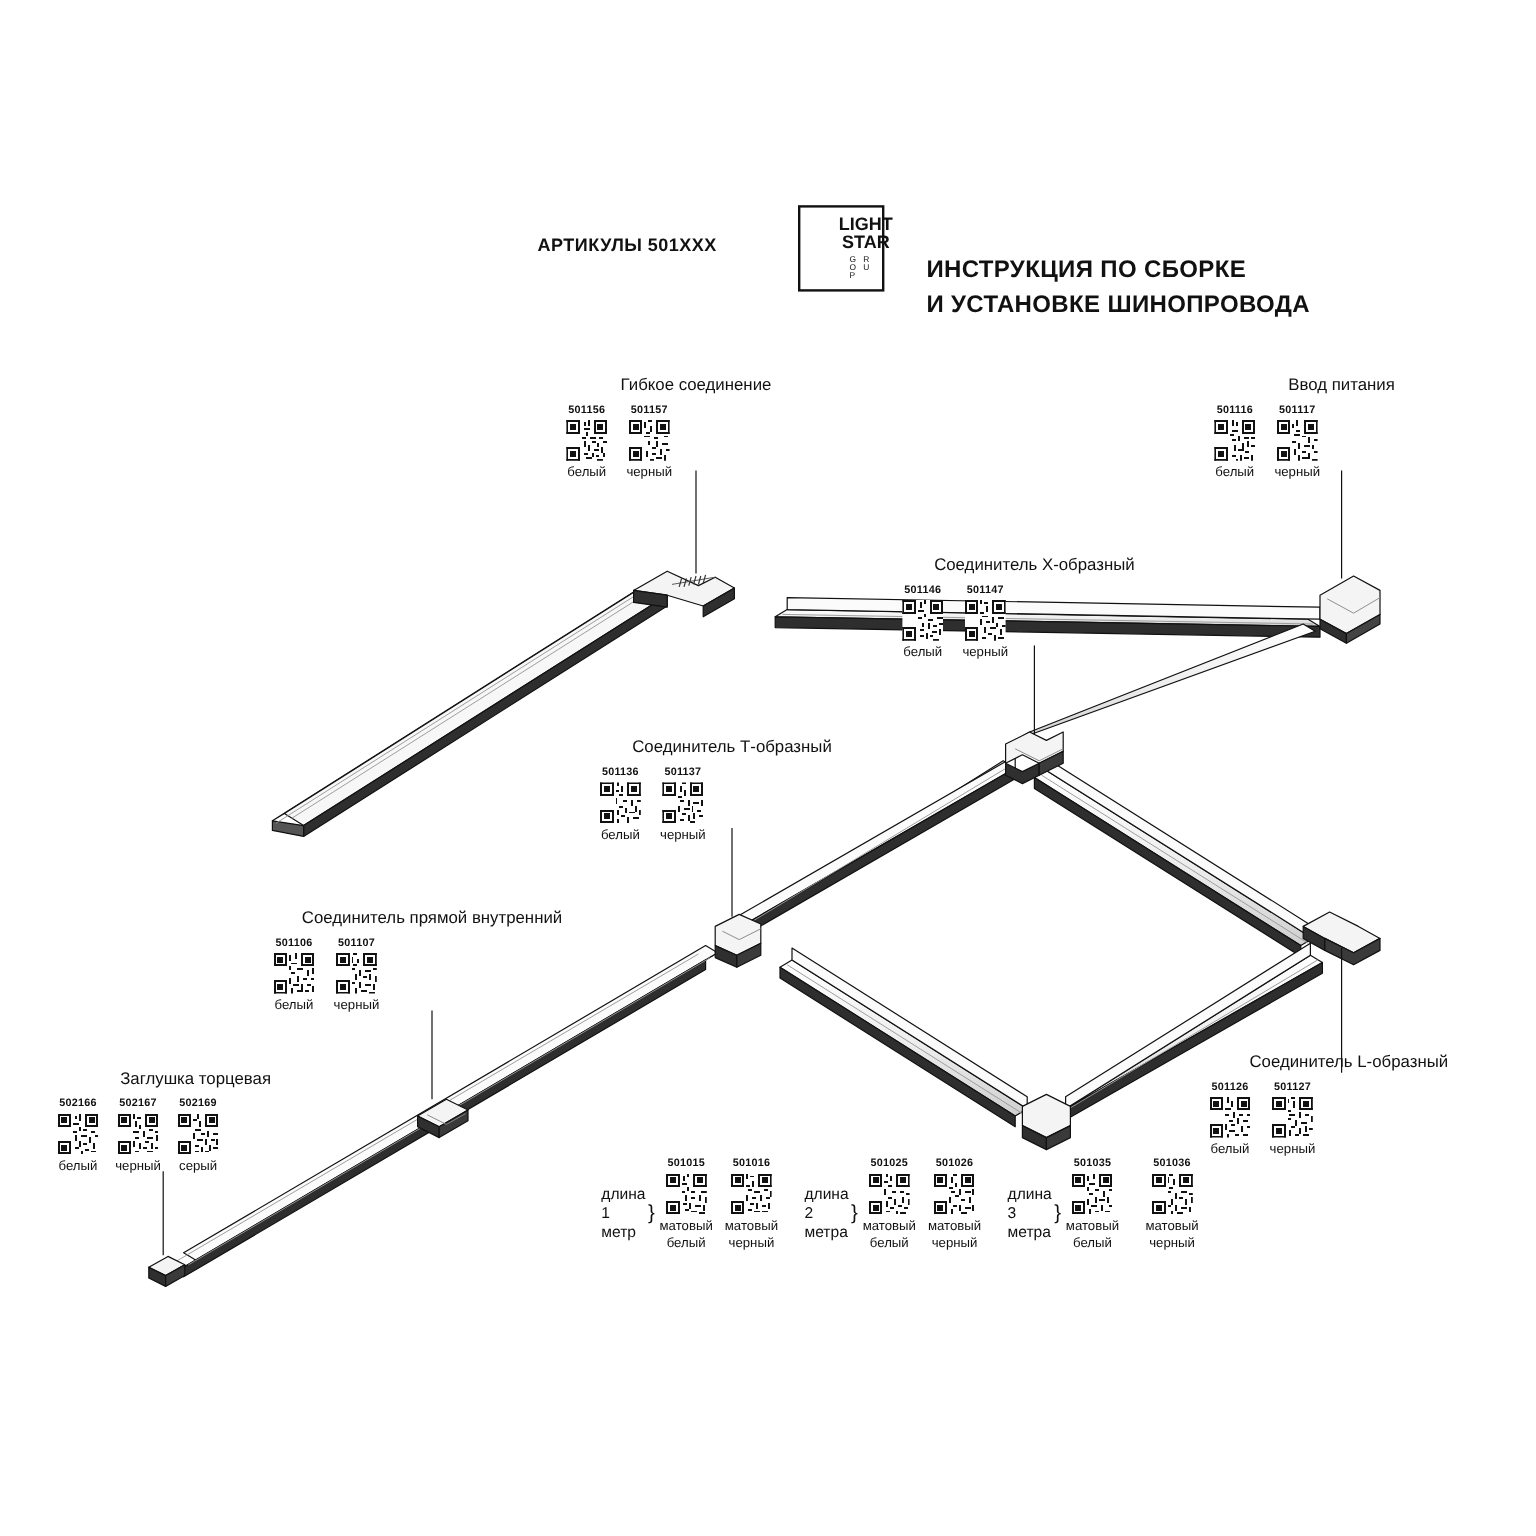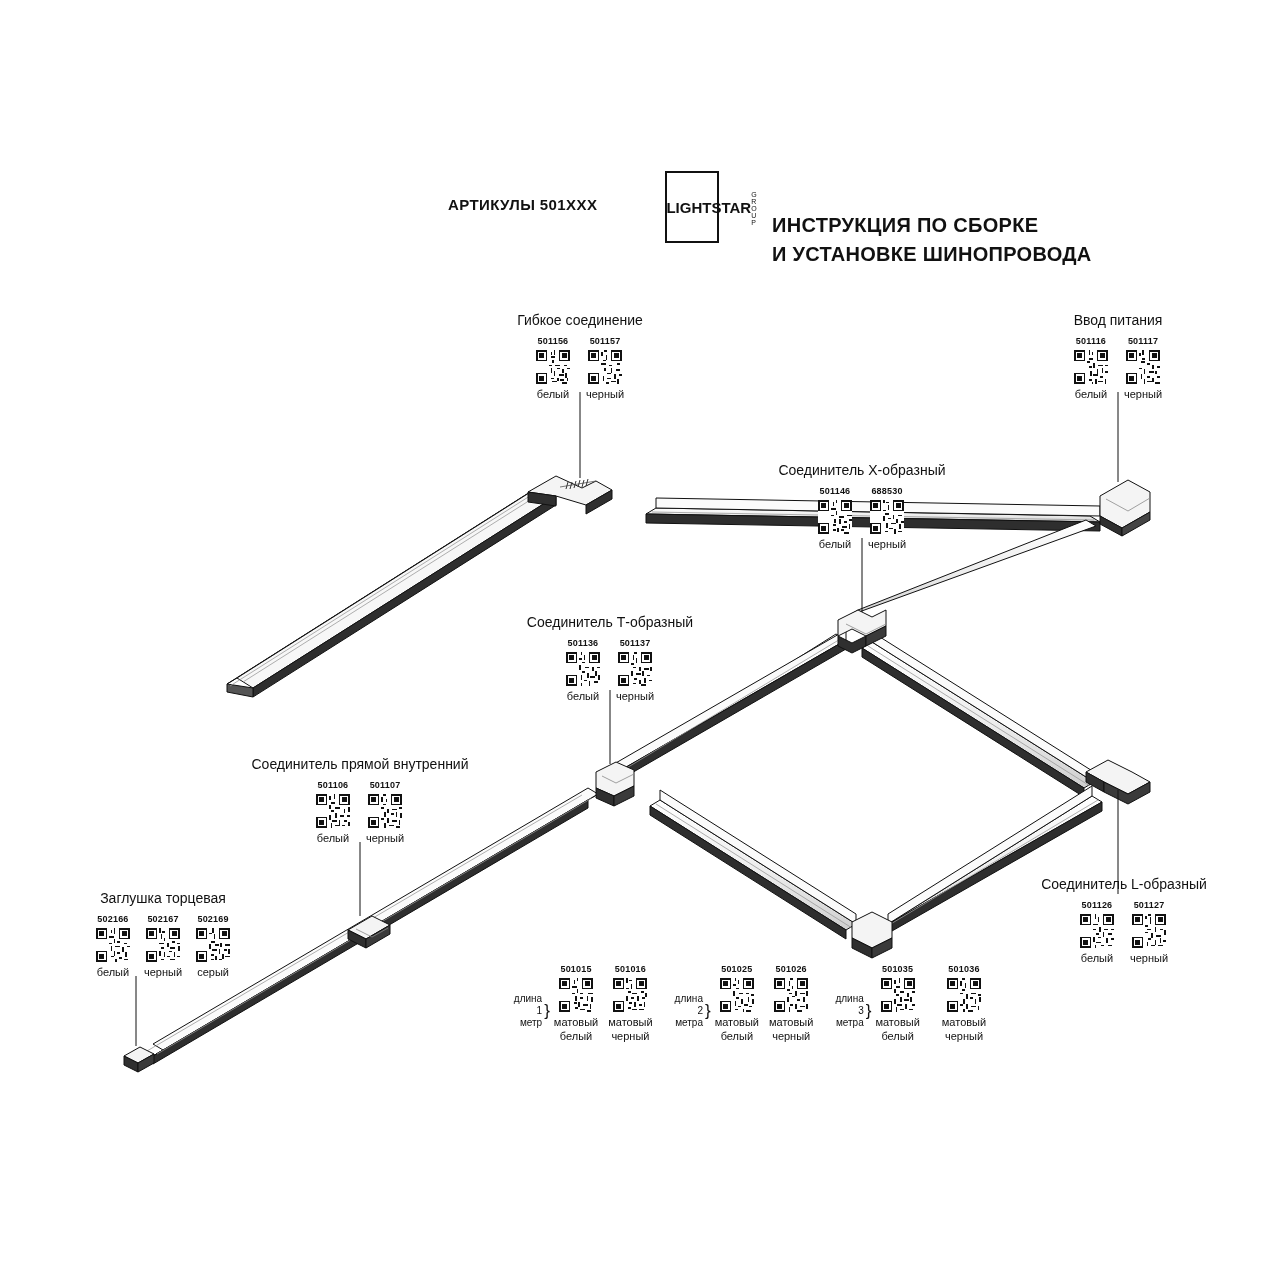--- a/index.html
+++ b/index.html
@@ -10,44 +10,44 @@
     font-family:"Liberation Sans", sans-serif;
     color:#111;
   }
   
   #header{left:0;top:168px;width:1280px;height:80px;}
   .art-code{
     position:absolute;left:440;top:0;
     font-size:15px;font-weight:bold;letter-spacing:.4px;color:#111;
   }
   #logo-box{
-    position:absolute;left:665px;top:171px;width:54px;height:72px;
+    position:absolute;left:665px;top:171px;width:72px;height:72px;
     border:2px solid #111;box-sizing:border-box;
-    display:flex;flex-direction:row;align-items:center;justify-content:center;
+    display:flex;flex-direction:column;align-items:center;justify-content:center;
     line-height:1;
     padding-left:41px;
   }
   #logo-box .l1,#logo-box .l2{font-size:15px;font-weight:bold;letter-spacing:0px;}
   #logo-box .l3{font-size:7px;letter-spacing:2px;margin-top:3px;}
   #title{
     position:absolute;left:772px;top:182px;width:360px;
     font-size:20px;font-weight:bold;line-height:1.45;letter-spacing:.3px;color:#111;
   }
   
   .group{position:absolute;text-align:center;margin-top:14px;}
   .group .gtitle{
     font-size:14px;color:#111;white-space:nowrap;margin-bottom:8px;
   }
-  .codes{display:flex;justify-content:center;gap:16px;}
+  .codes{display:flex;gap:16px;}
   .codeitem{display:flex;flex-direction:column;align-items:center;}
   .codeitem .num{font-size:9px;font-weight:bold;margin-bottom:4px;letter-spacing:.2px;}
   .qr{width:34px;height:34px;display:block;}
   .codeitem .cap{font-size:11px;margin-top:4px;line-height:1.25;white-space:pre-line;}
   .with-len{display:flex;align-items:center;gap:4px;}
-  .lenlabel{font-size:10px;line-height:1.2;text-align:right;white-space:pre-line;}
+  .lenlabel{font-size:13px;line-height:1.2;text-align:left;white-space:pre-line;}
   .brace{font-size:17px;line-height:1;}
   
   #diagram{position:absolute;left:0;top:0;width:1280px;height:1280px;}
 </style>
 </head>
 <body>
 
 <div id="header">
   <div class="art-code" style="left:448px;top:196px;position:absolute;">АРТИКУЛЫ 501XXX</div>
 </div>
@@ -429,21 +429,21 @@
             <rect x="19" y="15" width="1" height="3"></rect>
           <rect x="12" y="17" width="1" height="3"></rect>
             <rect x="9" y="18" width="2" height="1"></rect>
           <rect x="14" y="18" width="2" height="1"></rect>
             <rect x="16" y="20" width="3" height="1"></rect>
         </g>
       </svg>
       <span class="cap">белый</span>
     </div>
     <div class="codeitem">
-      <span class="num">688530</span>
+      <span class="num">501147</span>
       <svg class="qr" viewBox="0 0 21 21" shape-rendering="crispEdges">
         <rect width="21" height="21" fill="#fff"></rect>
         <g fill="#111">
           <rect x="0" y="0" width="7" height="1"></rect>
             <rect x="0" y="0" width="1" height="7"></rect>
           <rect x="6" y="0" width="1" height="7"></rect>
             <rect x="0" y="6" width="7" height="1"></rect>
           <rect x="2" y="2" width="3" height="3"></rect>
           <rect x="14" y="0" width="7" height="1"></rect>
             <rect x="14" y="0" width="1" height="7"></rect>

